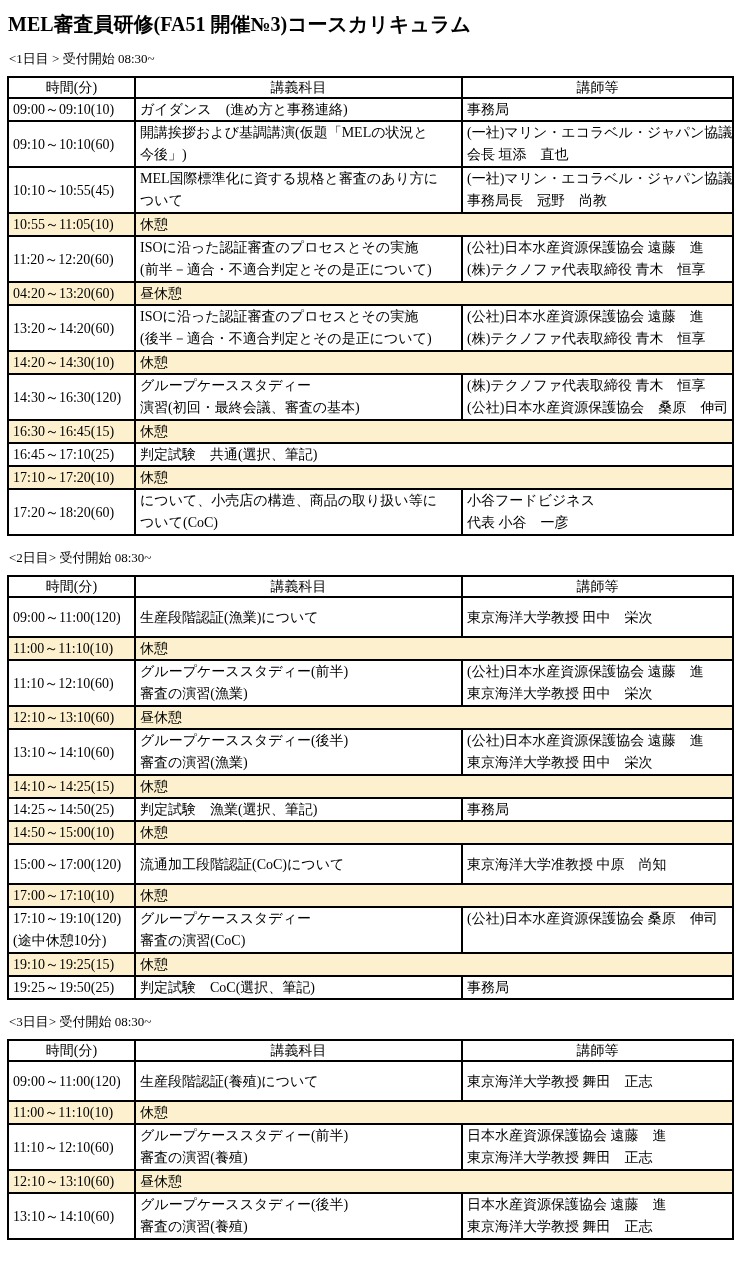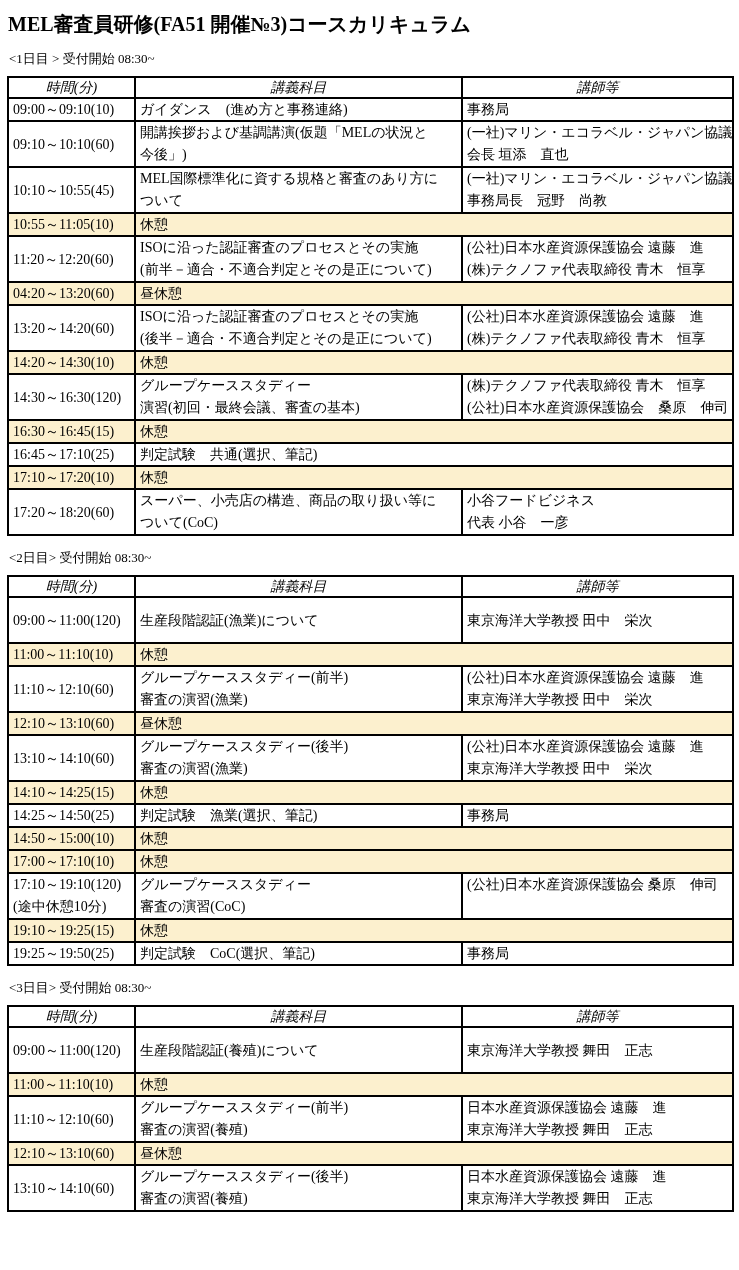--- a/index.html
+++ b/index.html
@@ -35,30 +35,29 @@
     padding: 0 4px;
     font-size: 14px;
     vertical-align: middle;
     overflow: hidden;
   }
   table.schedule th {
     font-weight: normal;
     text-align: center;
     height: 20px;
     line-height: 19px;
-    font-style: italic;
   }
   table.schedule td {
     height: 22px;
     line-height: 21px;
     text-align: left;
   }
   td .line { line-height: 22px; white-space: nowrap; }
   td .line.r { }
-  tr.tall td { height: 46px; }
+  tr.tall td { height: 40px; }
   tr.vtop td { vertical-align: top; }
   tr.break-row td { background: var(--break-bg, #fcf0ce); }
 </style>
 </head>
 <body>
 
 <div>
   <div class="title">MEL審査員研修(FA51 開催№3)コースカリキュラム</div>
   <div id="days">
       <div>
@@ -157,21 +156,21 @@
               <td>16:45～17:10(25)</td>
               <td colspan="2">判定試験　共通(選択、筆記)</td>
             </tr>
             <tr class="break-row">
               <td>17:10～17:20(10)</td>
               <td colspan="2">休憩</td>
             </tr>
             <tr>
               <td>17:20～18:20(60)</td>
               <td>
-                <div class="line">スーパー、小売店の構造、商品の取り扱い等に</div>
+                <div class="line">について、小売店の構造、商品の取り扱い等に</div>
                 <div class="line">ついて(CoC)</div>
               </td>
               <td>
                 <div class="line">小谷フードビジネス</div>
                 <div class="line">代表 小谷　一彦</div>
               </td>
             </tr>
           </tbody>
         </table>
       </div>
@@ -232,20 +231,25 @@
             </tr>
             <tr>
               <td>14:25～14:50(25)</td>
               <td>判定試験　漁業(選択、筆記)</td>
               <td>事務局</td>
             </tr>
             <tr class="break-row">
               <td>14:50～15:00(10)</td>
               <td colspan="2">休憩</td>
             </tr>
+            <tr class="tall">
+              <td>15:00～17:00(120)</td>
+              <td>流通加工段階認証(CoC)について</td>
+              <td>東京海洋大学准教授 中原　尚知</td>
+            </tr>
             <tr class="break-row">
               <td>17:00～17:10(10)</td>
               <td colspan="2">休憩</td>
             </tr>
             <tr class="vtop">
               <td>
                 <div class="line">17:10～19:10(120)</div>
                 <div class="line">(途中休憩10分)</div>
               </td>
               <td>

